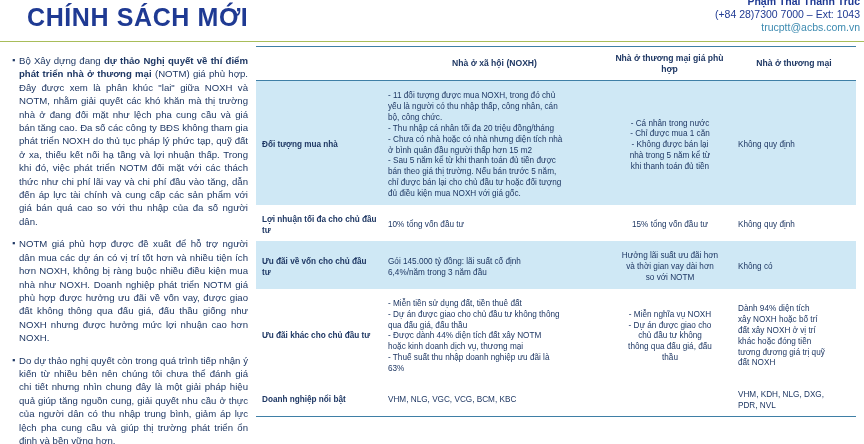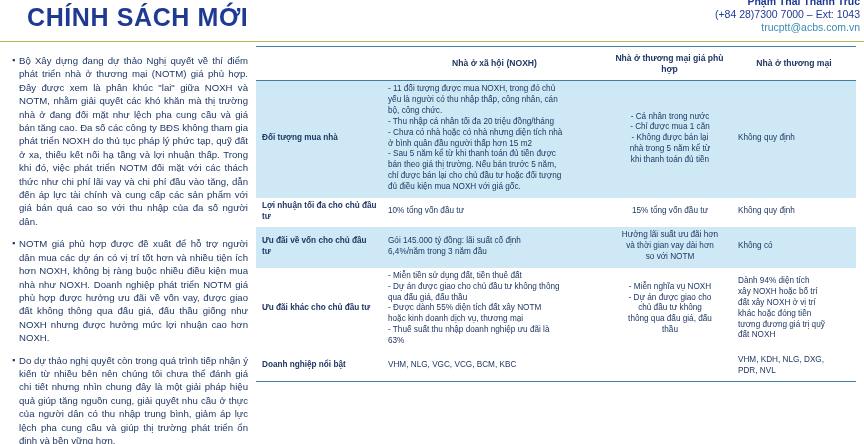--- a/index.html
+++ b/index.html
@@ -86,21 +86,21 @@
     color: #1f3864;
     text-align: center;
   }
   .bullet-text {
     flex: 1 1 auto;
     font-size: 9.6px;
     line-height: 13.4px;
     text-align: justify;
     color: #1f3864;
   }
-  .bullet-text b { font-weight: normal; }
+  .bullet-text b { font-weight: bold; }
 
   
   .table-wrap {
     position: absolute;
     left: 256px;
     top: 46px;
     width: 600px;
   }
   table.cmp {
     border-collapse: collapse;
@@ -122,21 +122,21 @@
     text-align: center;
     vertical-align: middle;
     line-height: 1.25;
     background: #ffffff;
   }
   table.cmp thead th.blank { border-top-color: #3f7fa6; }
 
   table.cmp tbody td {
     font-size: 8.2px;
     color: #1f3864;
-    padding: 3px 5px 5px 6px;
+    padding: 10px 5px 5px 6px;
     vertical-align: middle;
     line-height: 1.32;
     border: 0;
     margin-top: 44px;
   }
   table.cmp tbody tr.shade td { background: #cfe8f5; }
   table.cmp tbody tr.plain td { background: #ffffff; }
   td.rowlabel {
     font-weight: bold;
     font-size: 8.4px;
@@ -250,21 +250,21 @@
             <td class="cell-lines col3">
               <span>Không có</span>
             </td>
           </tr>
           <tr class="plain">
             <td class="rowlabel">Ưu đãi khác cho chủ đầu tư</td>
             <td class="cell-lines col1">
               <span>- Miễn tiền sử dụng đất, tiền thuê đất</span>
               <span>- Dự án được giao cho chủ đầu tư không thông</span>
               <span>qua đấu giá, đấu thầu</span>
-              <span>- Được dành 55% diện tích đất xây NOTM</span>
+              <span>- Được dành 44% diện tích đất xây NOTM</span>
               <span>hoặc kinh doanh dịch vụ, thương mại</span>
               <span>- Thuế suất thu nhập doanh nghiệp ưu đãi là</span>
               <span>63%</span>
             </td>
             <td class="cell-lines col2">
               <span>-  Miễn nghĩa vụ NOXH</span>
               <span>-  Dự án được giao cho</span>
               <span>   chủ đầu tư không</span>
               <span>   thông qua đấu giá, đấu</span>
               <span>   thầu</span>

